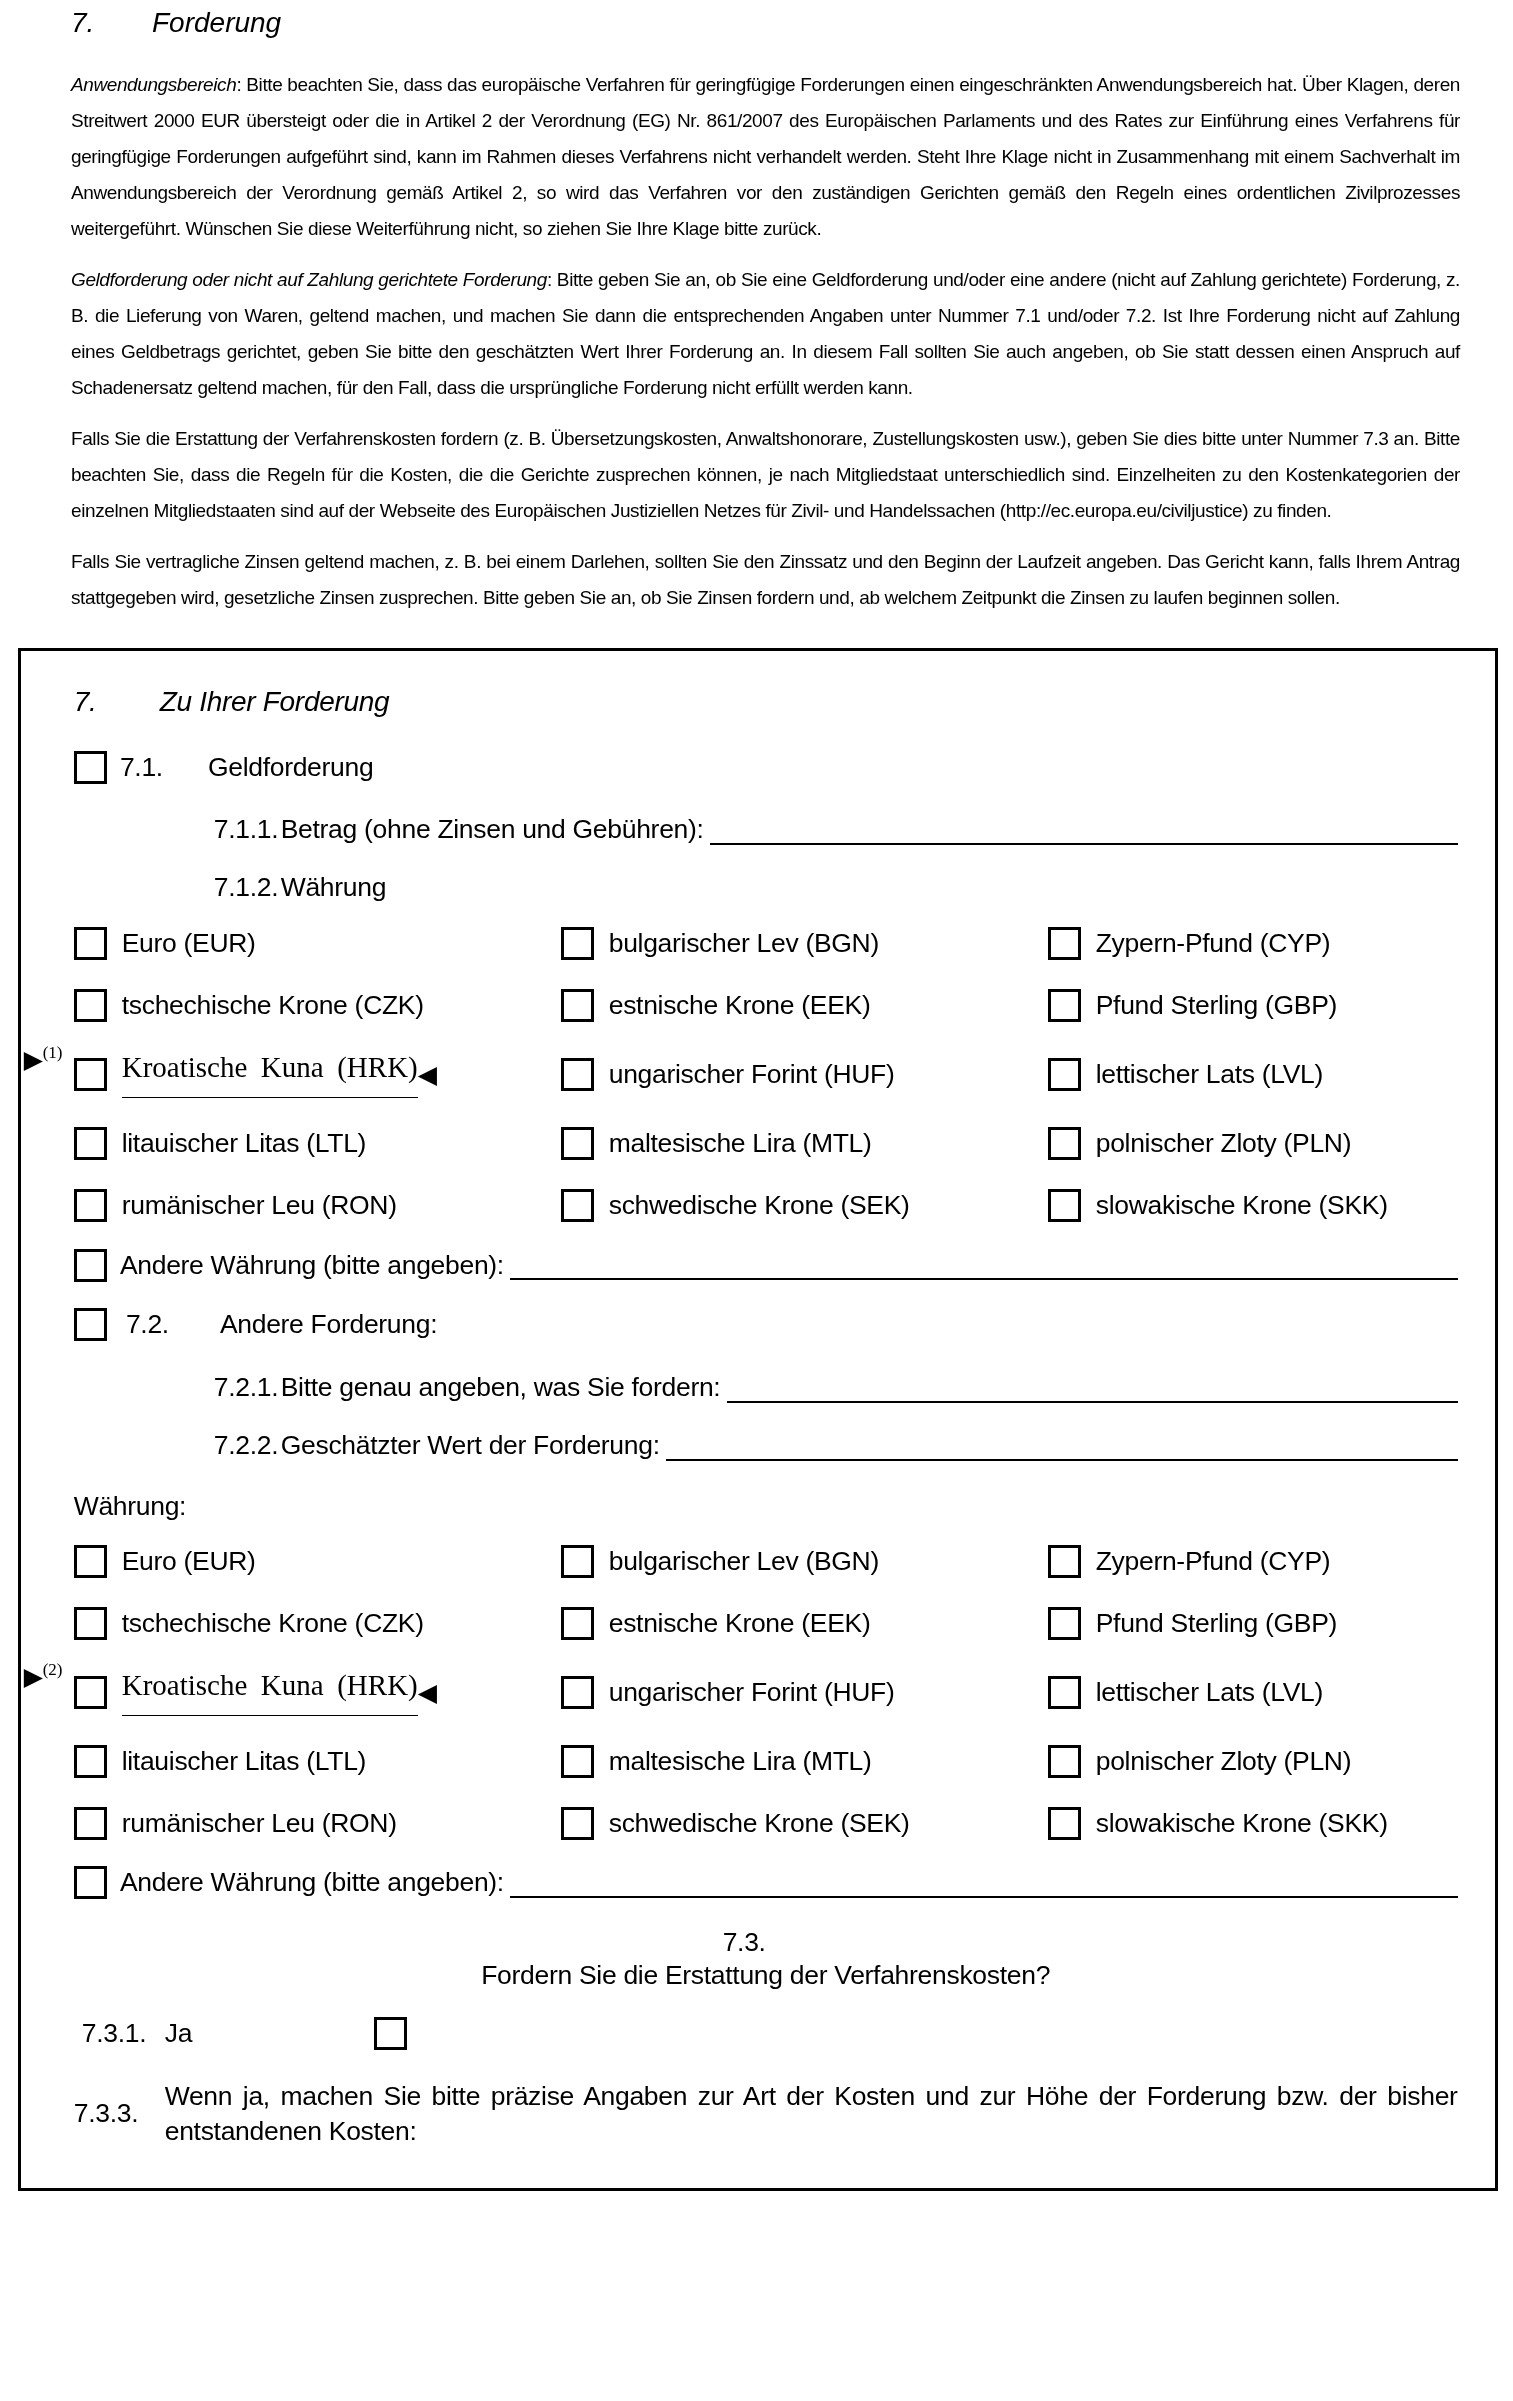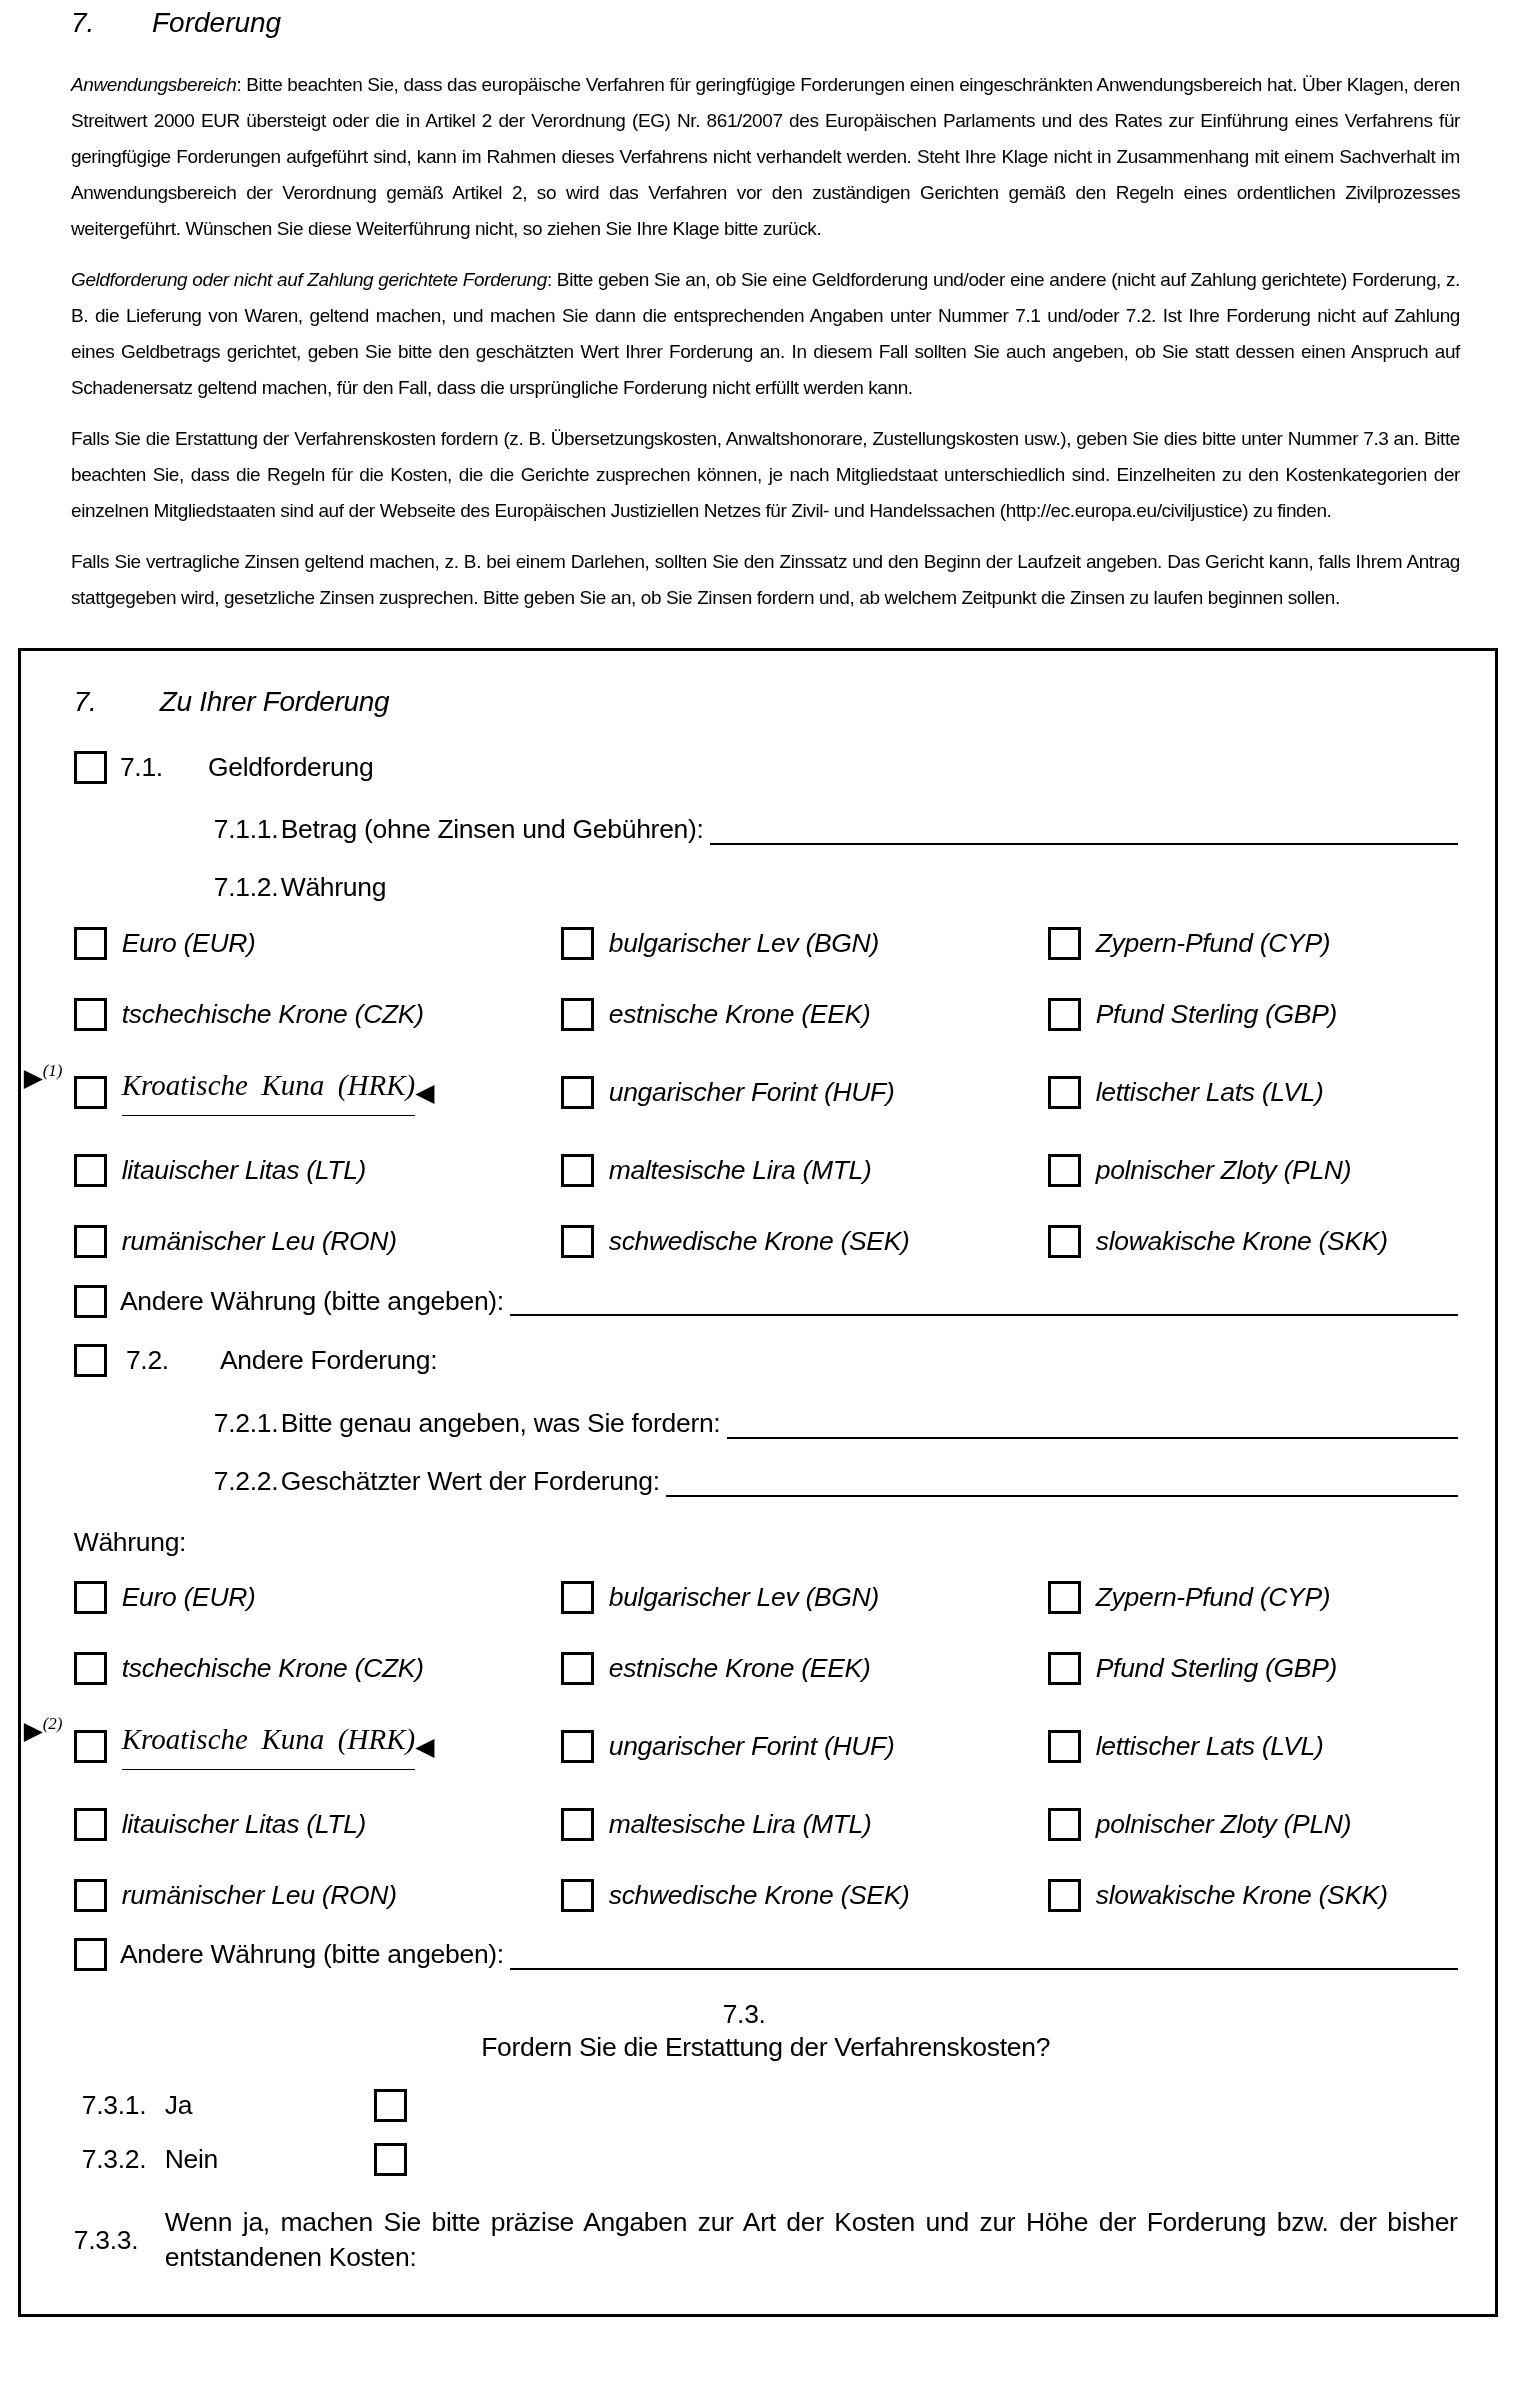--- a/index.html
+++ b/index.html
@@ -89,23 +89,22 @@
     border-bottom: 2.5px solid #000;
     height: 30px;
     margin-left: 6.3px;
   }
   .lbl-gap { margin-right: 2.5px; }
 
   
   .cur-grid {
     display: grid;
     grid-template-columns: 487px 487px 1fr;
-    row-gap: 38px;
+    row-gap: 29px;
     margin-bottom: 26.5px;
-    font-style: italic;
   }
   .cur-cell {
     display: flex;
     align-items: center;
     position: relative;
     line-height: 33px;
   }
   .cur-cell .cb { margin-right: 15px; }
   .kuna-label {
     font-family: "Liberation Serif", "DejaVu Serif", serif;
@@ -352,25 +351,20 @@
       <span class="r-num">7.3.</span>
       <span>Fordern Sie die Erstattung der Verfahrenskosten?</span>
     </div>
 
     <div class="row row-yn">
       <span class="r-num">7.3.1.</span>
       <span class="yn-label">Ja</span>
       <span class="cb"></span>
     </div>
 
-    <div class="row row-yn row-732">
-      <span class="r-num">7.3.2.</span>
-      <span class="yn-label">Nein</span>
-      <span class="cb"></span>
-    </div>
 
     <div class="row row-733" style="margin-top:29px;">
       <span class="r-num">7.3.3.</span>
       <span class="r-text">Wenn ja, machen Sie bitte präzise Angaben zur Art der Kosten und zur Höhe der Forderung bzw. der bisher entstandenen Kosten:</span>
     </div>
 
   </div>
 </div>
 
 

